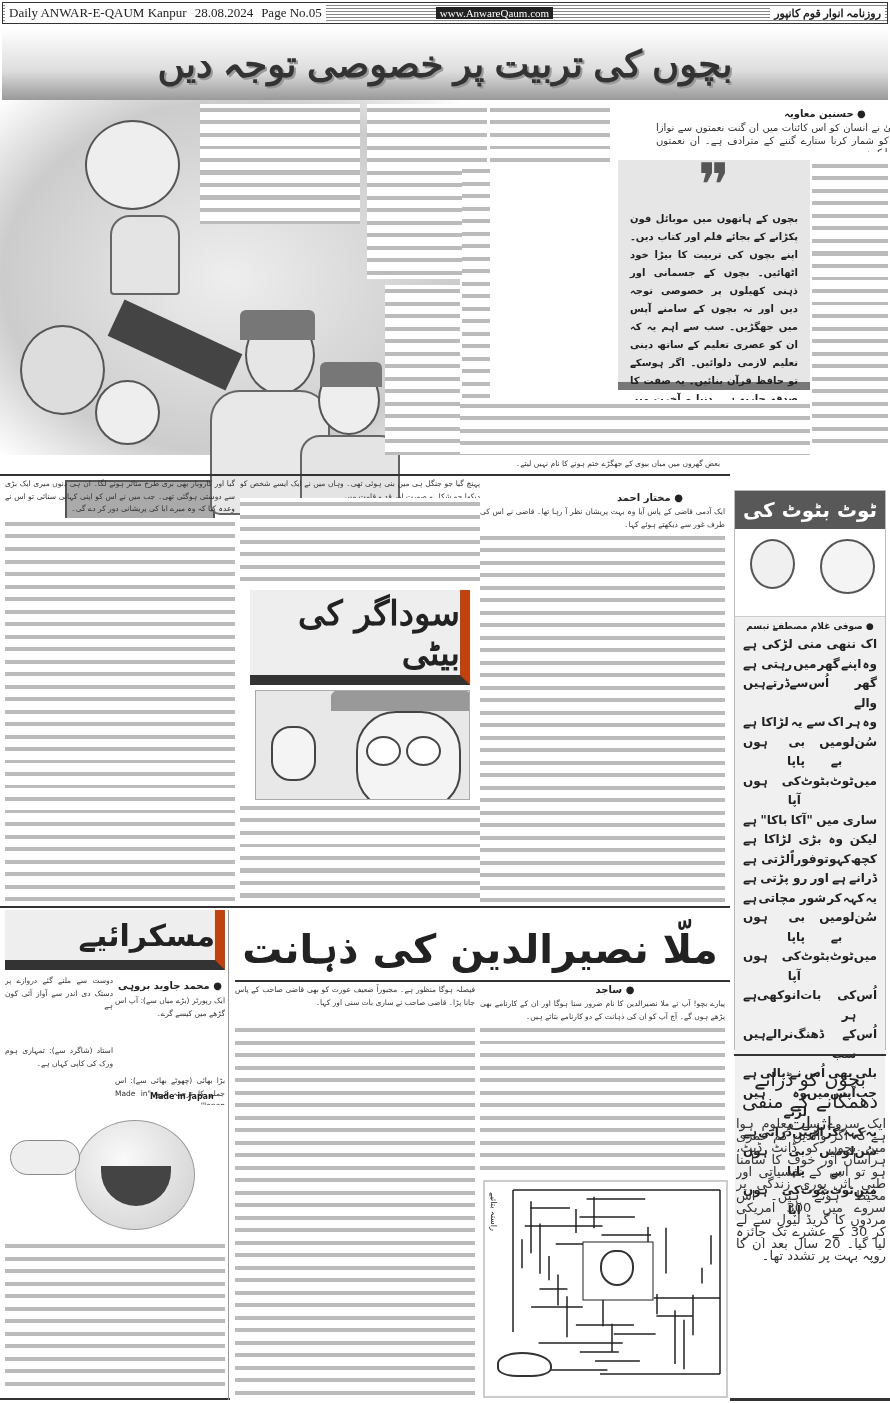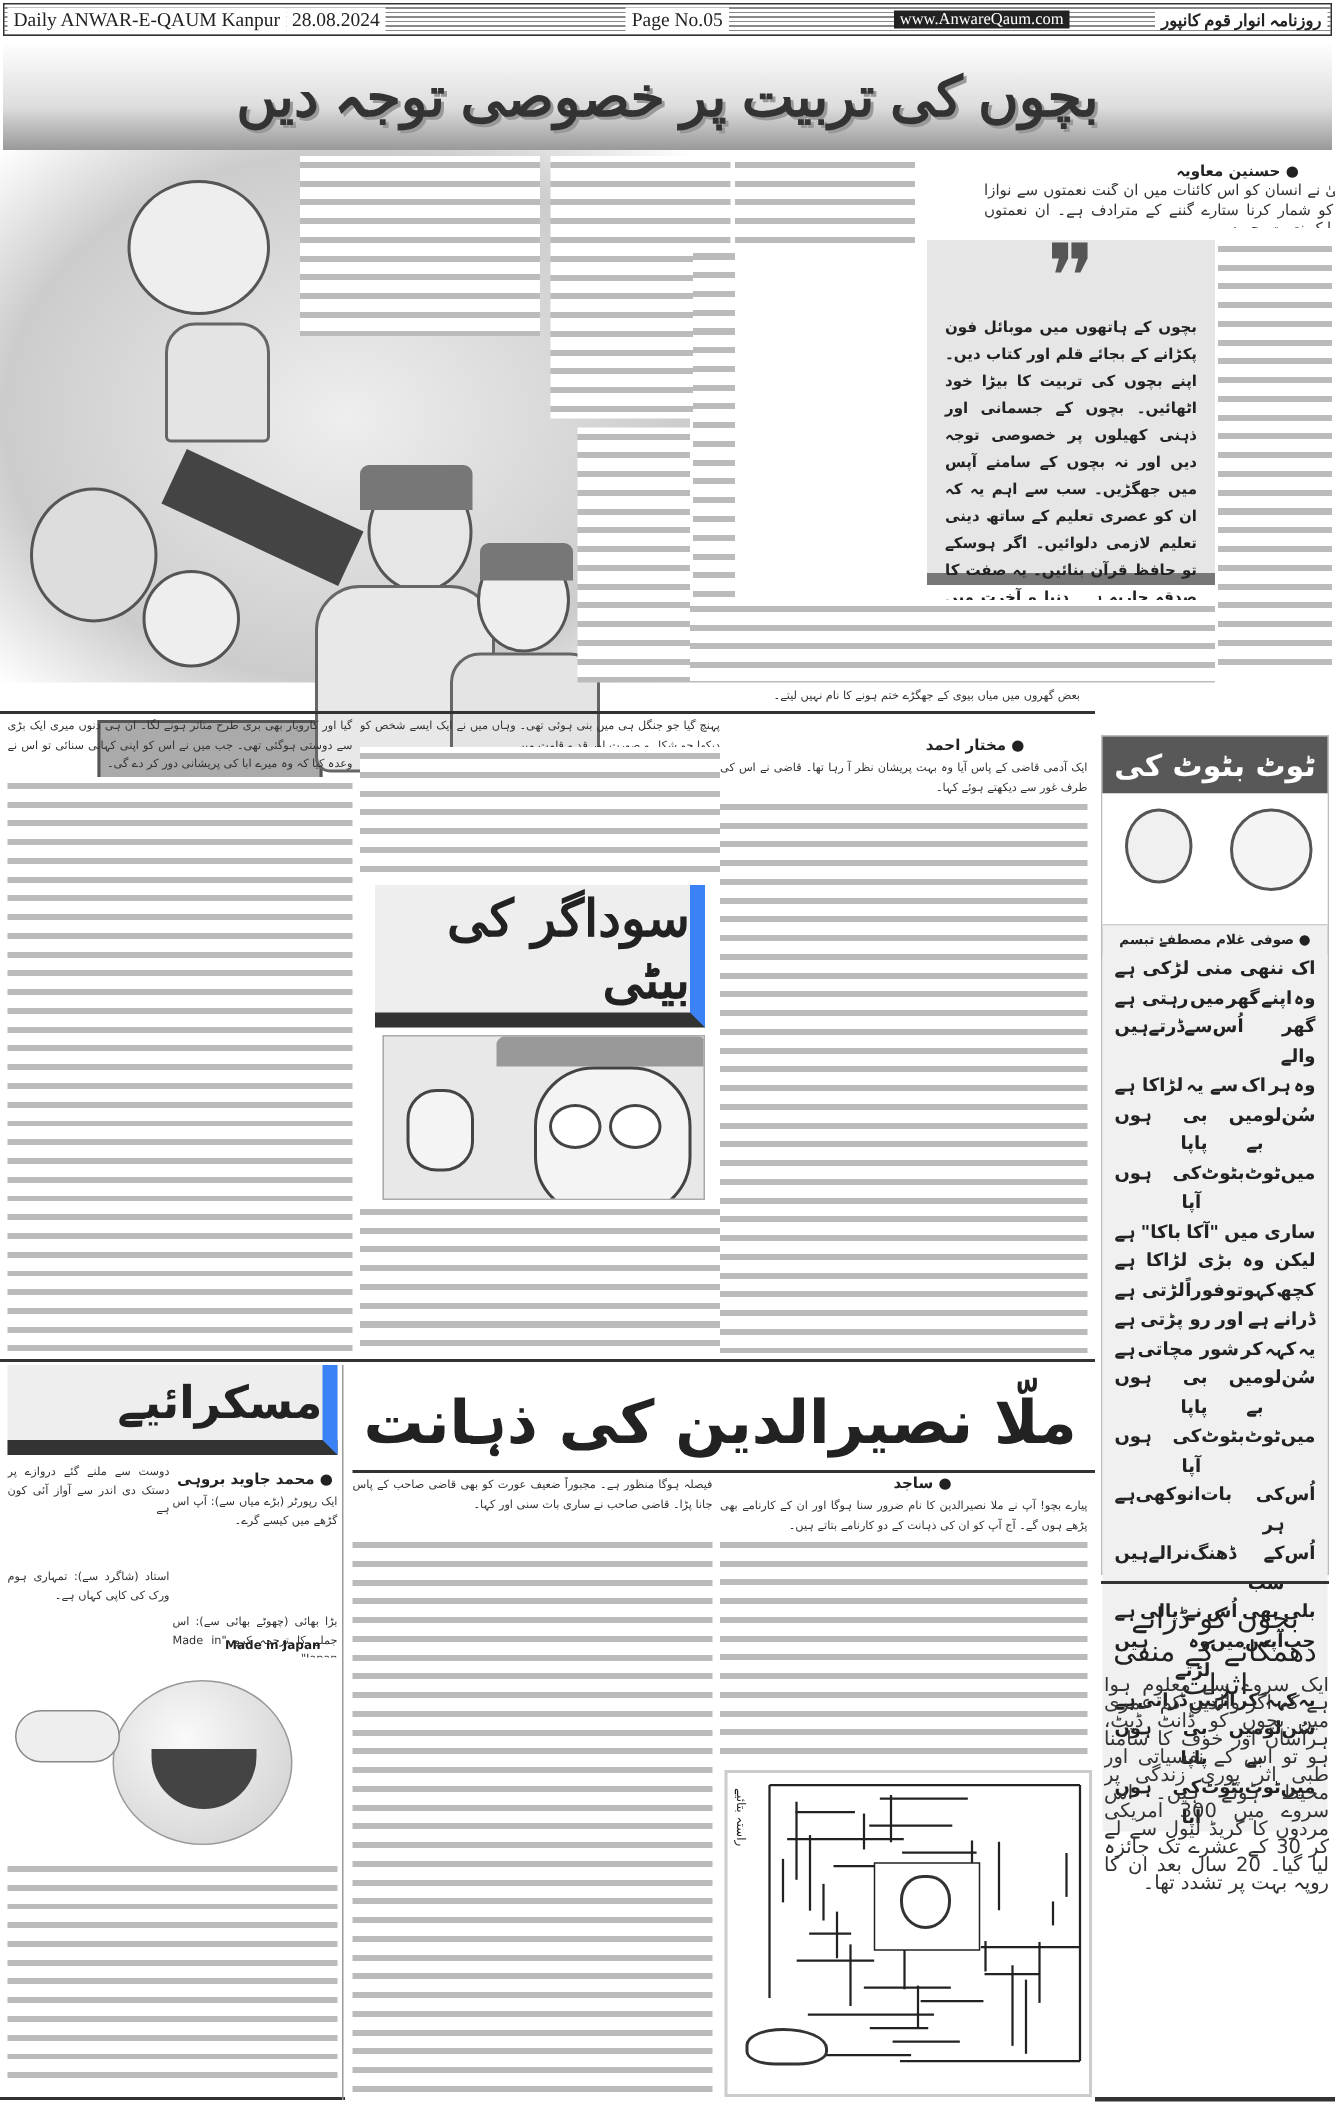--- a/index.html
+++ b/index.html
@@ -15,30 +15,30 @@
 .byline{font-size:10px;font-weight:bold;direction:rtl;text-align:center}
 .pull{background:#e6e6e6;border-bottom:8px solid #777}
 .pull .q{font-size:60px;color:#555;text-align:center;line-height:50px;font-family:"DejaVu Serif",serif}
 .pull .p{font-size:14.5px;line-height:27px;direction:rtl;text-align:justify;padding:0 12px;font-weight:bold;color:#222}
 .illus{background:radial-gradient(ellipse at center,#eee,#ccc 70%,#fff)}
 .fig{position:absolute;border-radius:50%;background:#ddd;border:2px solid #555}
 .rule{background:#333}
 .tbox{background:#585858;color:#fff;text-align:center;font-size:20px;font-weight:bold;direction:rtl}
 .poem{background:#f0f0f0;direction:rtl}
 .poem div{font-size:12px;line-height:19.5px;display:flex;justify-content:space-between;padding:0 8px;font-weight:bold}
-.headbox{background:#eee;border-right:10px solid #3b82f6;border-bottom:10px solid #333}
+.headbox{background:#eee;border-right:10px solid #c2410c;border-bottom:10px solid #333}
 .maze{border:2px solid #ccc;background:#fff}
 </style>
 </head>
 <body>
 
 <div class="abs hdr">
   <span style="margin-left:2px">Daily ANWAR-E-QAUM Kanpur</span>
   <span>28.08.2024</span>
-  <span style="margin-left:160px">Page No.05</span>
+  <span style="">Page No.05</span>
   <span class="web" style="margin-left:110px">www.AnwareQaum.com</span>
   <span style="margin-left:auto;margin-right:2px;font-size:11px;direction:rtl;font-weight:bold">روزنامہ انوار قوم کانپور</span>
 </div>
 
 <div class="abs banner">
   <h1>بچوں کی تربیت پر خصوصی توجہ دیں</h1>
 </div>
 
 <div class="abs illus" style="left:0;top:100px;width:460px;height:355px">
   <div class="fig" style="left:85px;top:20px;width:95px;height:90px;background:#eee"></div>

